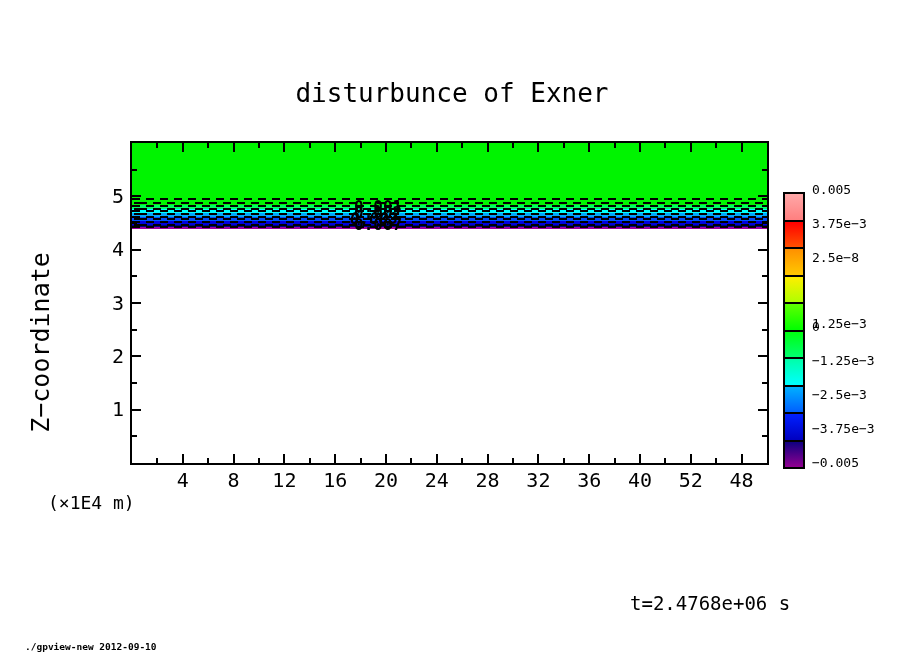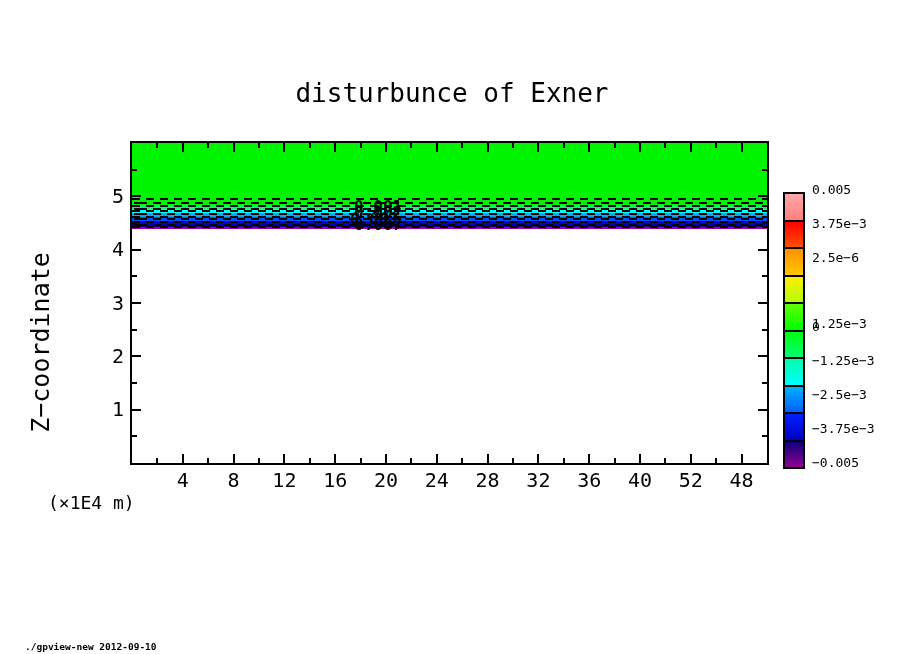--- a/index.html
+++ b/index.html
@@ -155,25 +155,26 @@
       <div style="flex: 1 1 0%; background: linear-gradient(rgb(96, 255, 0), rgb(0, 255, 0)); border-top: 2px solid rgb(0, 0, 0);"></div>
       <div style="flex: 1 1 0%; background: linear-gradient(rgb(0, 255, 16), rgb(0, 255, 112)); border-top: 2px solid rgb(0, 0, 0);"></div>
       <div style="flex: 1 1 0%; background: linear-gradient(rgb(0, 255, 168), rgb(0, 255, 255)); border-top: 2px solid rgb(0, 0, 0);"></div>
       <div style="flex: 1 1 0%; background: linear-gradient(rgb(0, 176, 255), rgb(0, 96, 255)); border-top: 2px solid rgb(0, 0, 0);"></div>
       <div style="flex: 1 1 0%; background: linear-gradient(rgb(0, 32, 255), rgb(0, 0, 192)); border-top: 2px solid rgb(0, 0, 0);"></div>
       <div style="flex: 1 1 0%; background: linear-gradient(rgb(16, 0, 128), rgb(144, 0, 144)); border-top: 2px solid rgb(0, 0, 0);"></div>
     </div>
   <div id="cbar-labels">
       <div class="cbar-label" style="top: 180px;">0.005</div>
       <div class="cbar-label" style="top: 214.1px;">3.75e−3</div>
-      <div class="cbar-label" style="top: 248.3px;">2.5e−6</div>
+      <div class="cbar-label" style="top: 248.3px;">2.5e−8</div>
       <div class="cbar-label" style="top: 282.4px; margin-top: 32px;">1.25e−3</div>
       <div class="cbar-label" style="top: 316.5px;">0</div>
       <div class="cbar-label" style="top: 350.6px;">−1.25e−3</div>
       <div class="cbar-label" style="top: 384.8px;">−2.5e−3</div>
       <div class="cbar-label" style="top: 418.9px;">−3.75e−3</div>
       <div class="cbar-label" style="top: 453px;">−0.005</div>
     </div>
 
+  <div id="time-label" class="abs">t=2.4768e+06 s</div>
 
   <div id="footer-left" class="abs">./gpview-new  2012-09-10</div>
 
 </div>
 
 </body></html>

